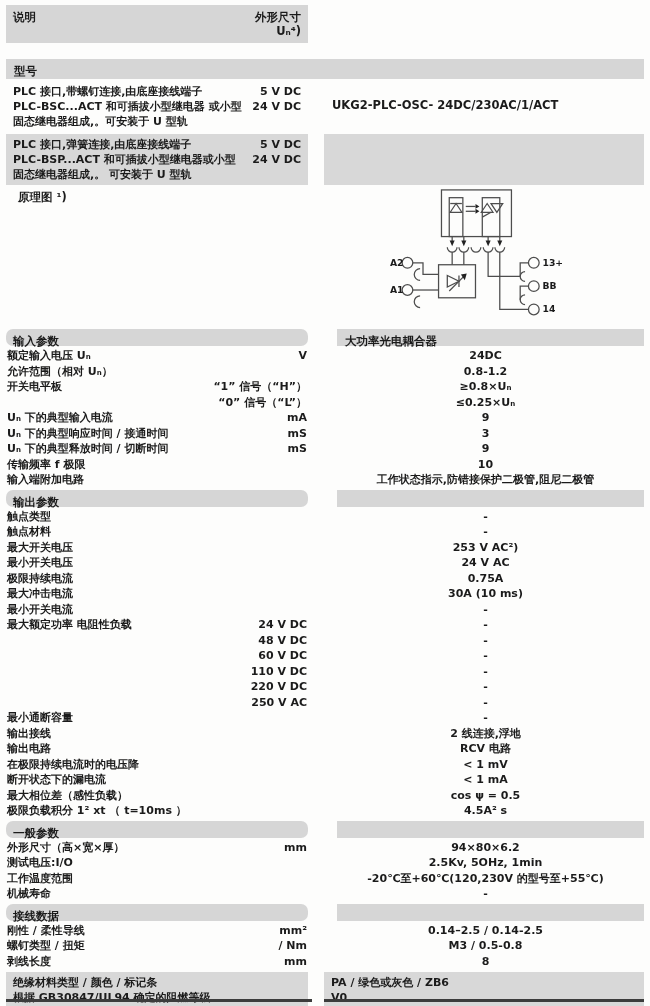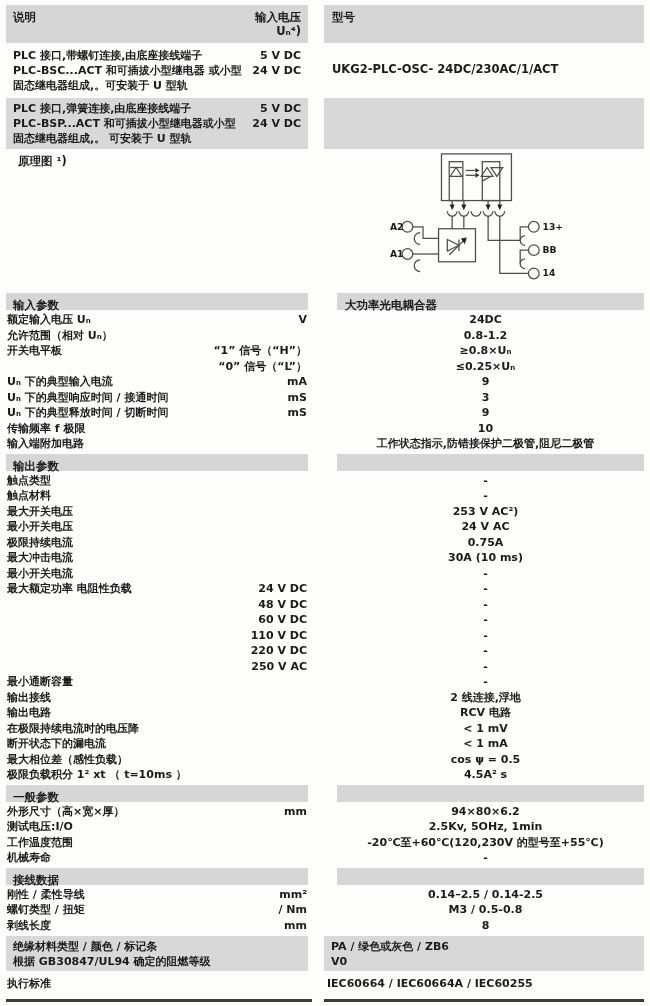--- a/index.html
+++ b/index.html
@@ -3,41 +3,41 @@
 <meta charset="utf-8">
 <style>
   html,body{margin:0;padding:0;background:#e9e9e9;}
   .sheet{
     position:relative;width:650px;height:1006px;margin:0 auto;
     background:#fdfdfc;overflow:hidden;
     font-family:"DejaVu Sans","Liberation Sans",sans-serif;
     color:#1b1b1b;font-weight:bold;
   }
   
-  .topbar{display:flex;gap:16px;padding:5px 6px 0;}
+  .topbar{display:flex;gap:16px;padding:5px 6px 0;flex-direction:column;}
   .hl{width:302px;height:38px;background:#d6d6d6;box-sizing:border-box;
       padding:5px 7px 0;display:flex;justify-content:space-between;font-size:11.5px;}
   .hl-right{text-align:right;line-height:14px;}
   .hr{flex:1;height:38px;background:#d6d6d6;box-sizing:border-box;padding:5px 8px 0;font-size:11.5px;}
   
   .intro-row{display:flex;gap:16px;padding:2px 6px 0;}
   .intro-left{width:302px;box-sizing:border-box;display:flex;padding:3px 7px;
               font-size:11px;line-height:15px;}
   .intro-desc{flex:1;}
   .intro-volts{width:58px;text-align:right;}
   .intro-right{flex:1;box-sizing:border-box;padding:17px 8px 0;font-size:11.5px;}
   .shaded{background:#d8d8d8;}
   
   .diagram-wrap{position:relative;height:140px;margin:2px 6px 0;}
   .diagram-label{position:absolute;left:12px;top:3px;font-size:11.5px;}
   .diagram-svg{position:absolute;right:12px;top:0;}
   .diagram-svg text{font-family:"DejaVu Sans","Liberation Sans",sans-serif;font-size:9.5px;font-weight:bold;fill:#1b1b1b;}
   
   .section-bar{display:flex;gap:16px;padding:0 6px;margin:2px 0;}
-  .bar-left{width:302px;height:17px;background:#d6d6d6;box-sizing:border-box;padding:1px 7px 0;}
+  .bar-left{width:302px;height:17px;background:#d6d6d6;box-sizing:border-box;padding:1px 7px 0;border-radius:7px;}
   .bar-right{flex:1;height:17px;background:#d6d6d6;box-sizing:border-box;padding:1px 8px 0;margin-left:13px;}
   .bar-title{font-size:11.5px;}
   .spec-row{display:flex;gap:16px;padding:0 6px;height:15.5px;line-height:15.5px;font-size:11px;text-align:center;}
   .sr-left{width:302px;display:flex;justify-content:space-between;box-sizing:border-box;padding:0 1px;}
   .sr-label{white-space:nowrap;}
   .sr-cond{white-space:nowrap;}
   .sr-val{flex:1;white-space:nowrap;padding-left:3px;box-sizing:border-box;}
   
   .band{display:flex;gap:16px;padding:0 6px;margin-top:3px;}
   .band-box{background:#d8d8d8;box-sizing:border-box;padding:2.5px 7px;font-size:11px;line-height:15px;}
@@ -54,21 +54,21 @@
 </style>
 </head>
 <body>
 
 <div class="sheet">
 
   <div class="topbar">
     <div class="hl">
       <span>说明</span>
       <span class="hl-right">
-        <span>输入电压</span><br>
+        <span>外形尺寸</span><br>
         <span>Uₙ⁴)</span>
       </span>
     </div>
     <div class="hr">
       <span>型号</span>
     </div>
   </div>
 
   <div id="intro-rows">
       <div class="intro-row">

